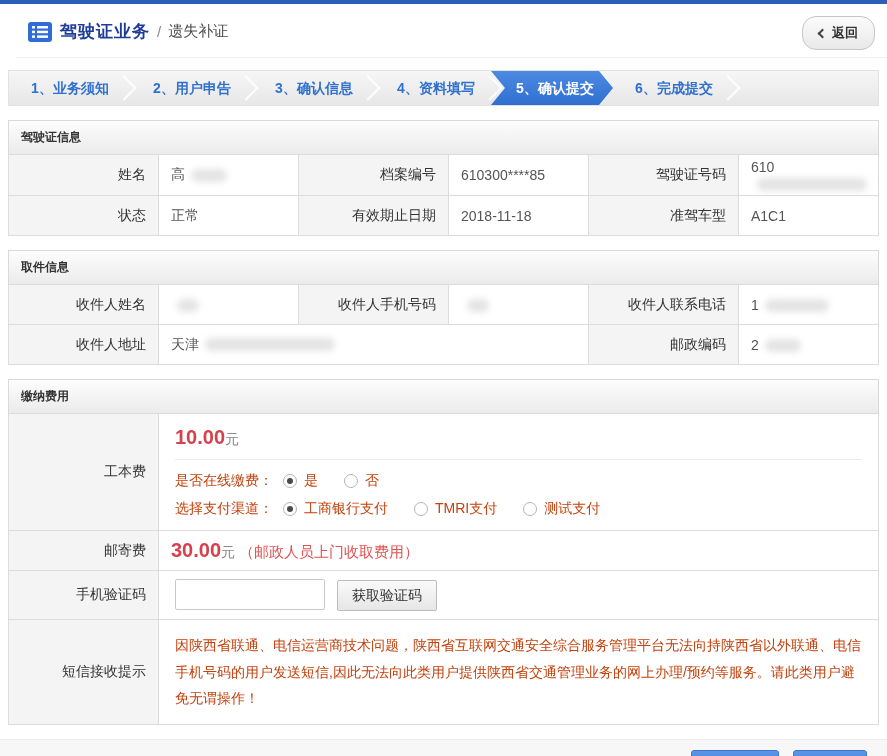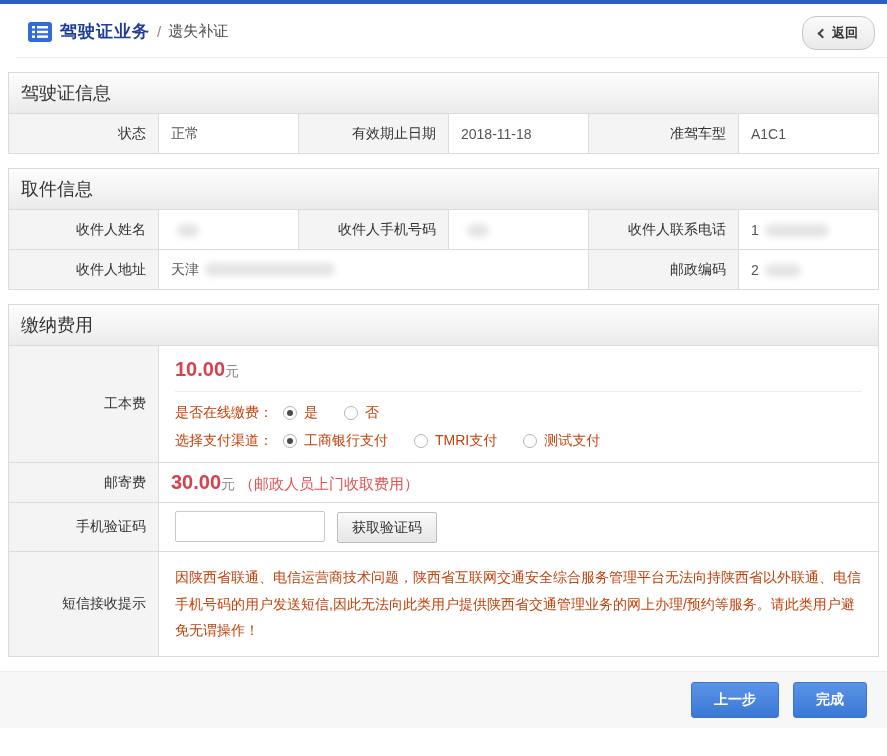--- a/index.html
+++ b/index.html
@@ -19,21 +19,21 @@
   .chev-left { width:7px; height:7px; border-left:2px solid #444; border-bottom:2px solid #444; transform:rotate(45deg); margin-right:6px; display:inline-block; }
 
   
   .wizard { margin:12px 8px 0; height:36px; background:linear-gradient(#f6f6f6,#e7e7e7); border:1px solid #e2e2e2; display:flex; }
   .step { width:122px; line-height:34px; text-align:center; color:#3171cd; font-size:14px; font-weight:bold; position:relative; cursor:pointer; }
   .step:not(.active)::after { content:""; position:absolute; right:-2px; top:8px; width:16px; height:16px; border-top:2px solid #fdfdfd; border-right:2px solid #fdfdfd; transform:rotate(45deg); }
   .step.active { background:linear-gradient(#4c8ae2,#2f6fd0); color:#fff; clip-path:polygon(0 0, calc(100% - 14px) 0, 100% 50%, calc(100% - 14px) 100%, 0 100%, 14px 50%); margin-left:-6px; padding-left:6px; z-index:2; }
 
   
   .section { margin:14px 8px 0; }
-  .section-h { border:1px solid #d9d9d9; border-bottom:none; background:linear-gradient(#fdfdfd,#ebebeb); padding:8px 12px; font-size:18px; font-weight:normal; color:#333; }
+  .section-h { border:1px solid #d9d9d9; border-bottom:none; background:linear-gradient(#fdfdfd,#ebebeb); padding:8px 12px; font-size:12px; font-weight:bold; color:#333; }
   table { width:100%; border-collapse:collapse; table-layout:fixed; }
   td { border:1px solid #dcdcdc; height:40px; padding:4px 12px; font-size:14px; vertical-align:middle; word-break:break-all; }
   td.lab { background:#f4f4f4; text-align:right; color:#333; }
   td.val { background:#fff; color:#555; }
   col.c-lab { width:150px; }
 
   .redact { display:inline-block; height:13px; background:#e4e4e4; border-radius:7px; filter:blur(3px); vertical-align:middle; margin-left:6px; }
   .r-xs{width:22px;} .r-sm{width:36px;} .r-md{width:64px;} .r-lg{width:110px;} .r-xl{width:130px;}
 
   
@@ -77,33 +77,49 @@
     </span>
     <span class="htitle">驾驶证业务</span>
     <span class="hsep">/</span>
     <span class="hsub">遗失补证</span>
     <button class="back-btn">
       <span class="chev-left"></span>
       <span>返回</span>
     </button>
   </div>
 
+  <div class="wizard">
+    <div class="step"><span>1、业务须知</span></div>
+    <div class="step"><span>2、用户申告</span></div>
+    <div class="step"><span>3、确认信息</span></div>
+    <div class="step"><span>4、资料填写</span></div>
+    <div class="step active"><span>5、确认提交</span></div>
+    <div class="step"><span>6、完成提交</span></div>
+  </div>
 
   <div class="section">
     <div class="section-h">驾驶证信息</div>
     <table>
       <colgroup>
           <col class="c-lab">
           <col>
           <col class="c-lab">
           <col>
           <col class="c-lab">
           <col>
         </colgroup>
       <tbody>
+          <tr>
+        <td class="lab">姓名</td>
+        <td class="val"><span>高</span><span class="redact r-sm"></span></td>
+        <td class="lab">档案编号</td>
+        <td class="val"><span>610300****85</span></td>
+        <td class="lab">驾驶证号码</td>
+        <td class="val"><span>610</span><span class="redact r-lg"></span></td>
+      </tr>
       <tr>
         <td class="lab">状态</td>
         <td class="val"><span>正常</span></td>
         <td class="lab">有效期止日期</td>
         <td class="val"><span>2018-11-18</span></td>
         <td class="lab">准驾车型</td>
         <td class="val"><span>A1C1</span></td>
       </tr>
     </tbody>
       </table>

